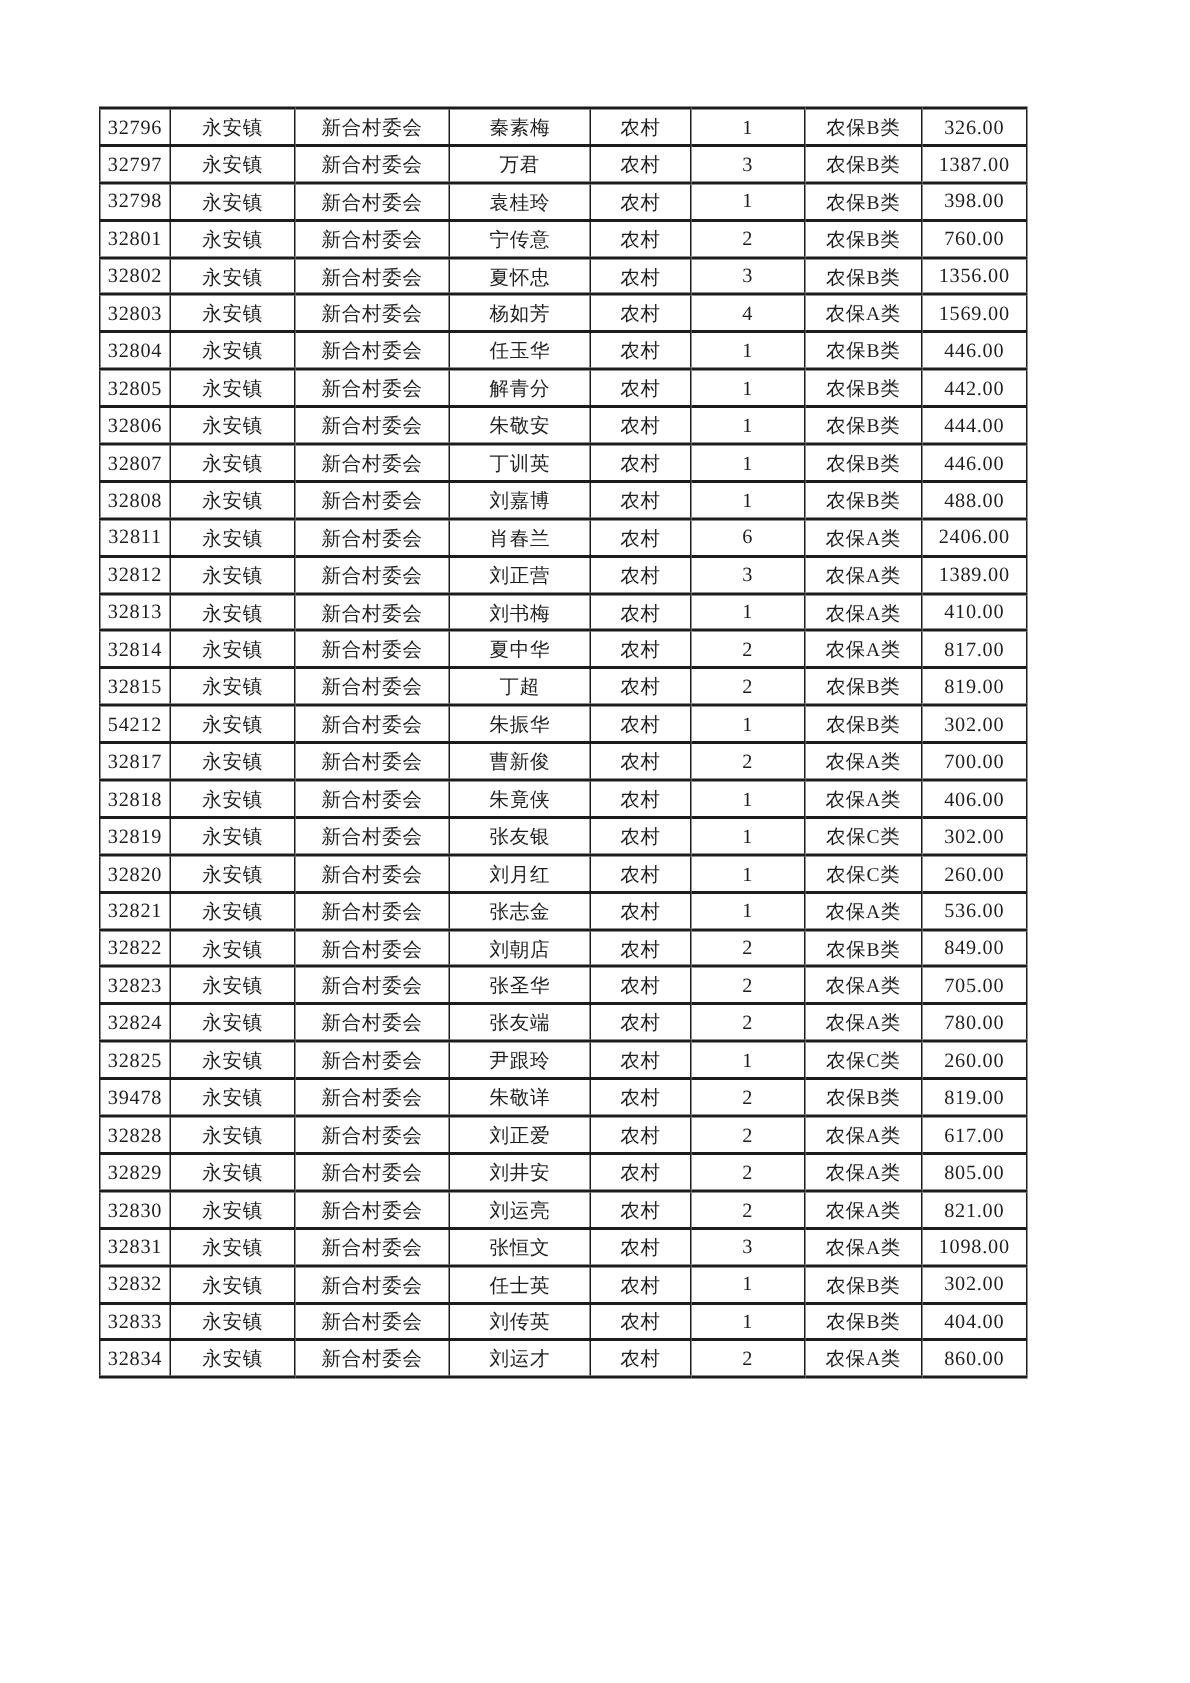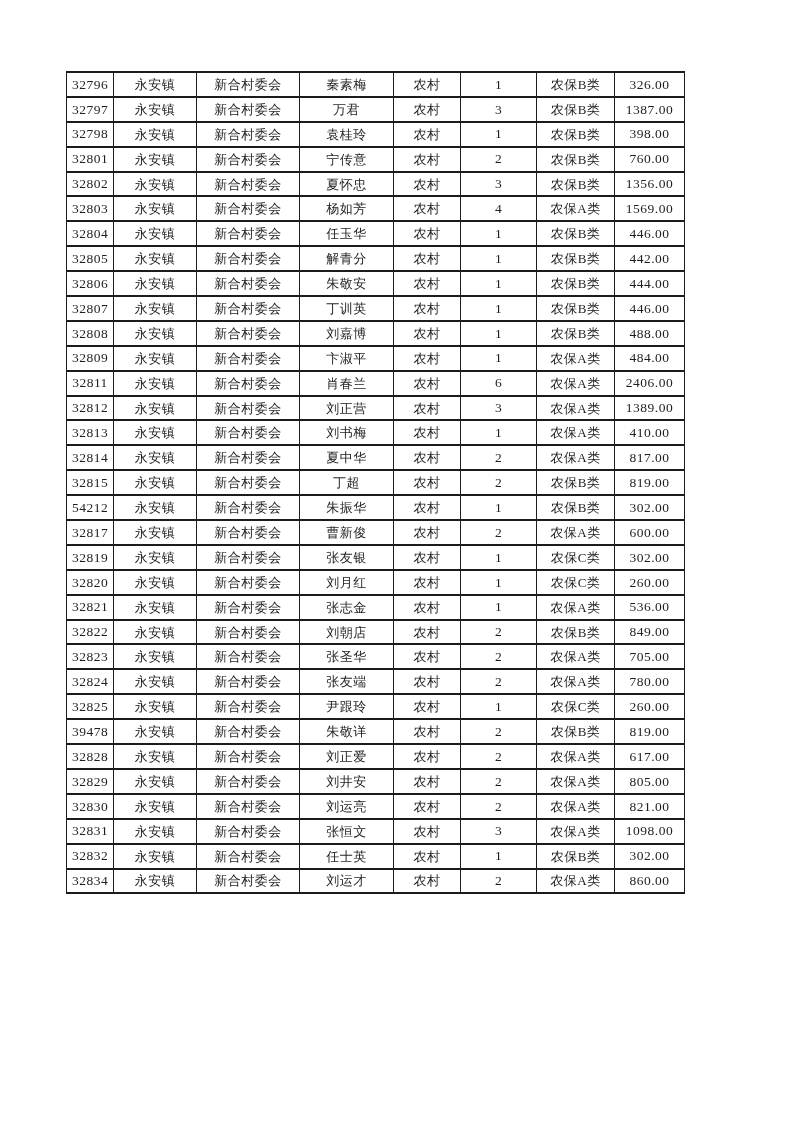--- a/index.html
+++ b/index.html
@@ -184,30 +184,20 @@
     <td class="num">32808</td>
     <td>永安镇</td>
     <td>新合村委会</td>
     <td>刘嘉博</td>
     <td>农村</td>
     <td class="num">1</td>
     <td>农保B类</td>
     <td class="num">488.00</td>
   </tr>
 
-  <tr>
-    <td class="num">32809</td>
-    <td>永安镇</td>
-    <td>新合村委会</td>
-    <td>卞淑平</td>
-    <td>农村</td>
-    <td class="num">1</td>
-    <td>农保A类</td>
-    <td class="num">484.00</td>
-  </tr>
 
 
   <tr>
     <td class="num">32811</td>
     <td>永安镇</td>
     <td>新合村委会</td>
     <td>肖春兰</td>
     <td>农村</td>
     <td class="num">6</td>
     <td>农保A类</td>
@@ -270,23 +260,33 @@
   </tr>
 
   <tr>
     <td class="num">32817</td>
     <td>永安镇</td>
     <td>新合村委会</td>
     <td>曹新俊</td>
     <td>农村</td>
     <td class="num">2</td>
     <td>农保A类</td>
-    <td class="num">600.00</td>
-  </tr>
-
+    <td class="num">700.00</td>
+  </tr>
+
+  <tr>
+    <td class="num">32818</td>
+    <td>永安镇</td>
+    <td>新合村委会</td>
+    <td>朱竟侠</td>
+    <td>农村</td>
+    <td class="num">1</td>
+    <td>农保A类</td>
+    <td class="num">406.00</td>
+  </tr>
 
   <tr>
     <td class="num">32819</td>
     <td>永安镇</td>
     <td>新合村委会</td>
     <td>张友银</td>
     <td>农村</td>
     <td class="num">1</td>
     <td>农保C类</td>
     <td class="num">302.00</td>
@@ -418,20 +418,30 @@
     <td class="num">32832</td>
     <td>永安镇</td>
     <td>新合村委会</td>
     <td>任士英</td>
     <td>农村</td>
     <td class="num">1</td>
     <td>农保B类</td>
     <td class="num">302.00</td>
   </tr>
 
+  <tr>
+    <td class="num">32833</td>
+    <td>永安镇</td>
+    <td>新合村委会</td>
+    <td>刘传英</td>
+    <td>农村</td>
+    <td class="num">1</td>
+    <td>农保B类</td>
+    <td class="num">404.00</td>
+  </tr>
 
   <tr>
     <td class="num">32834</td>
     <td>永安镇</td>
     <td>新合村委会</td>
     <td>刘运才</td>
     <td>农村</td>
     <td class="num">2</td>
     <td>农保A类</td>
     <td class="num">860.00</td>

